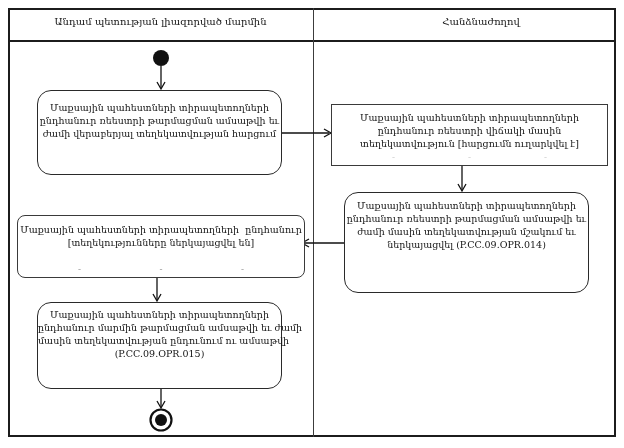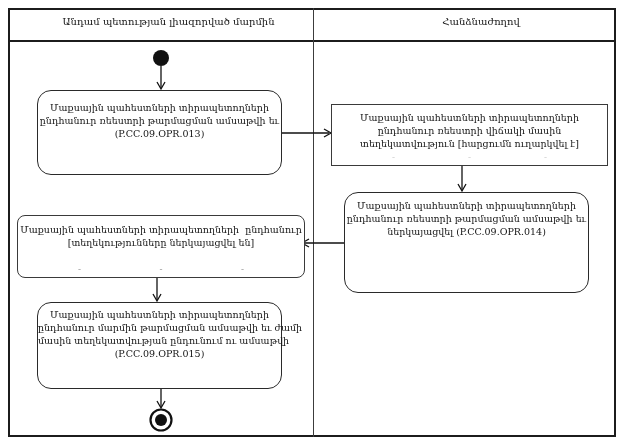--- a/index.html
+++ b/index.html
@@ -7,21 +7,21 @@
     position:relative; width:624px; height:448px; background:#ffffff;
     font-family:"DejaVu Serif","DejaVu Sans",serif; color:#141414; overflow:hidden;
   }
   .frame {
     position:absolute; left:8px; top:8px; width:608px; height:429px;
     border:2px solid #1c1c1c; box-sizing:border-box;
   }
   .vdivider { position:absolute; left:313px; top:8px; width:1px; height:429px; background:#3c3c3c; }
   .hdivider { position:absolute; left:8px; top:40px; width:608px; height:2px; background:#1c1c1c; }
   .lane-title { position:absolute; top:16px; font-size:10px; text-align:center; }
-  .lane-title.left { left:16px; width:305px; }
+  .lane-title.left { left:8px; width:305px; }
   .lane-title.right { left:330px; width:302px; }
   .activity {
     position:absolute; box-sizing:border-box; background:#ffffff;
     display:flex; flex-direction:column; 
     text-align:center; font-size:9.5px; line-height:13px; z-index:2;
   }
   .rounded { border:1.3px solid #2a2a2a; border-radius:14px; }
   .rect    { border:1.5px solid #3a3a3a; }
   .line { white-space:pre; }
   #box-l1 { left:37px;  top:90px;  width:245px; height:85px;  padding-top:10px; }
@@ -71,37 +71,38 @@
       <polyline points="157,401 161,408 165,401"></polyline>
 
       <circle cx="161" cy="420" r="10.5" stroke-width="2.2"></circle>
       <circle cx="161" cy="420" r="6" fill="#111111" stroke="none"></circle>
     </g>
   </svg>
 
   <div class="activity rounded" id="box-l1">
     <div class="line">Մաքսային պահեստների տիրապետողների</div>
     <div class="line">ընդհանուր ռեեստրի թարմացման ամսաթվի եւ</div>
-    <div class="line">(P.CC.09.OPR.013)</div>
+    <div class="line">ժամի վերաբերյալ տեղեկատվության հարցում</div>
   </div>
 
   <div class="activity rect" id="box-r1">
     <div class="line">Մաքսային պահեստների տիրապետողների</div>
     <div class="line">ընդհանուր ռեեստրի վիճակի մասին</div>
     <div class="line">տեղեկատվություն [հարցումն ուղարկվել է]</div>
     <div class="dash-row faint">
       <span>-</span>
       <span>-</span>
       <span>-</span>
     </div>
   </div>
 
   <div class="activity rounded" id="box-r2">
     <div class="line">Մաքսային պահեստների տիրապետողների</div>
     <div class="line">ընդհանուր ռեեստրի թարմացման ամսաթվի եւ</div>
+    <div class="line">ժամի մասին տեղեկատվության մշակում եւ</div>
     <div class="line">ներկայացվել (P.CC.09.OPR.014)</div>
   </div>
 
   <div class="activity rect" id="box-l2">
     <div class="line">Մաքսային պահեստների տիրապետողների  ընդհանուր</div>
     <div class="line">[տեղեկությունները ներկայացվել են]</div>
     <div class="dash-row">
       <span>-</span>
       <span>-</span>
       <span>-</span>

